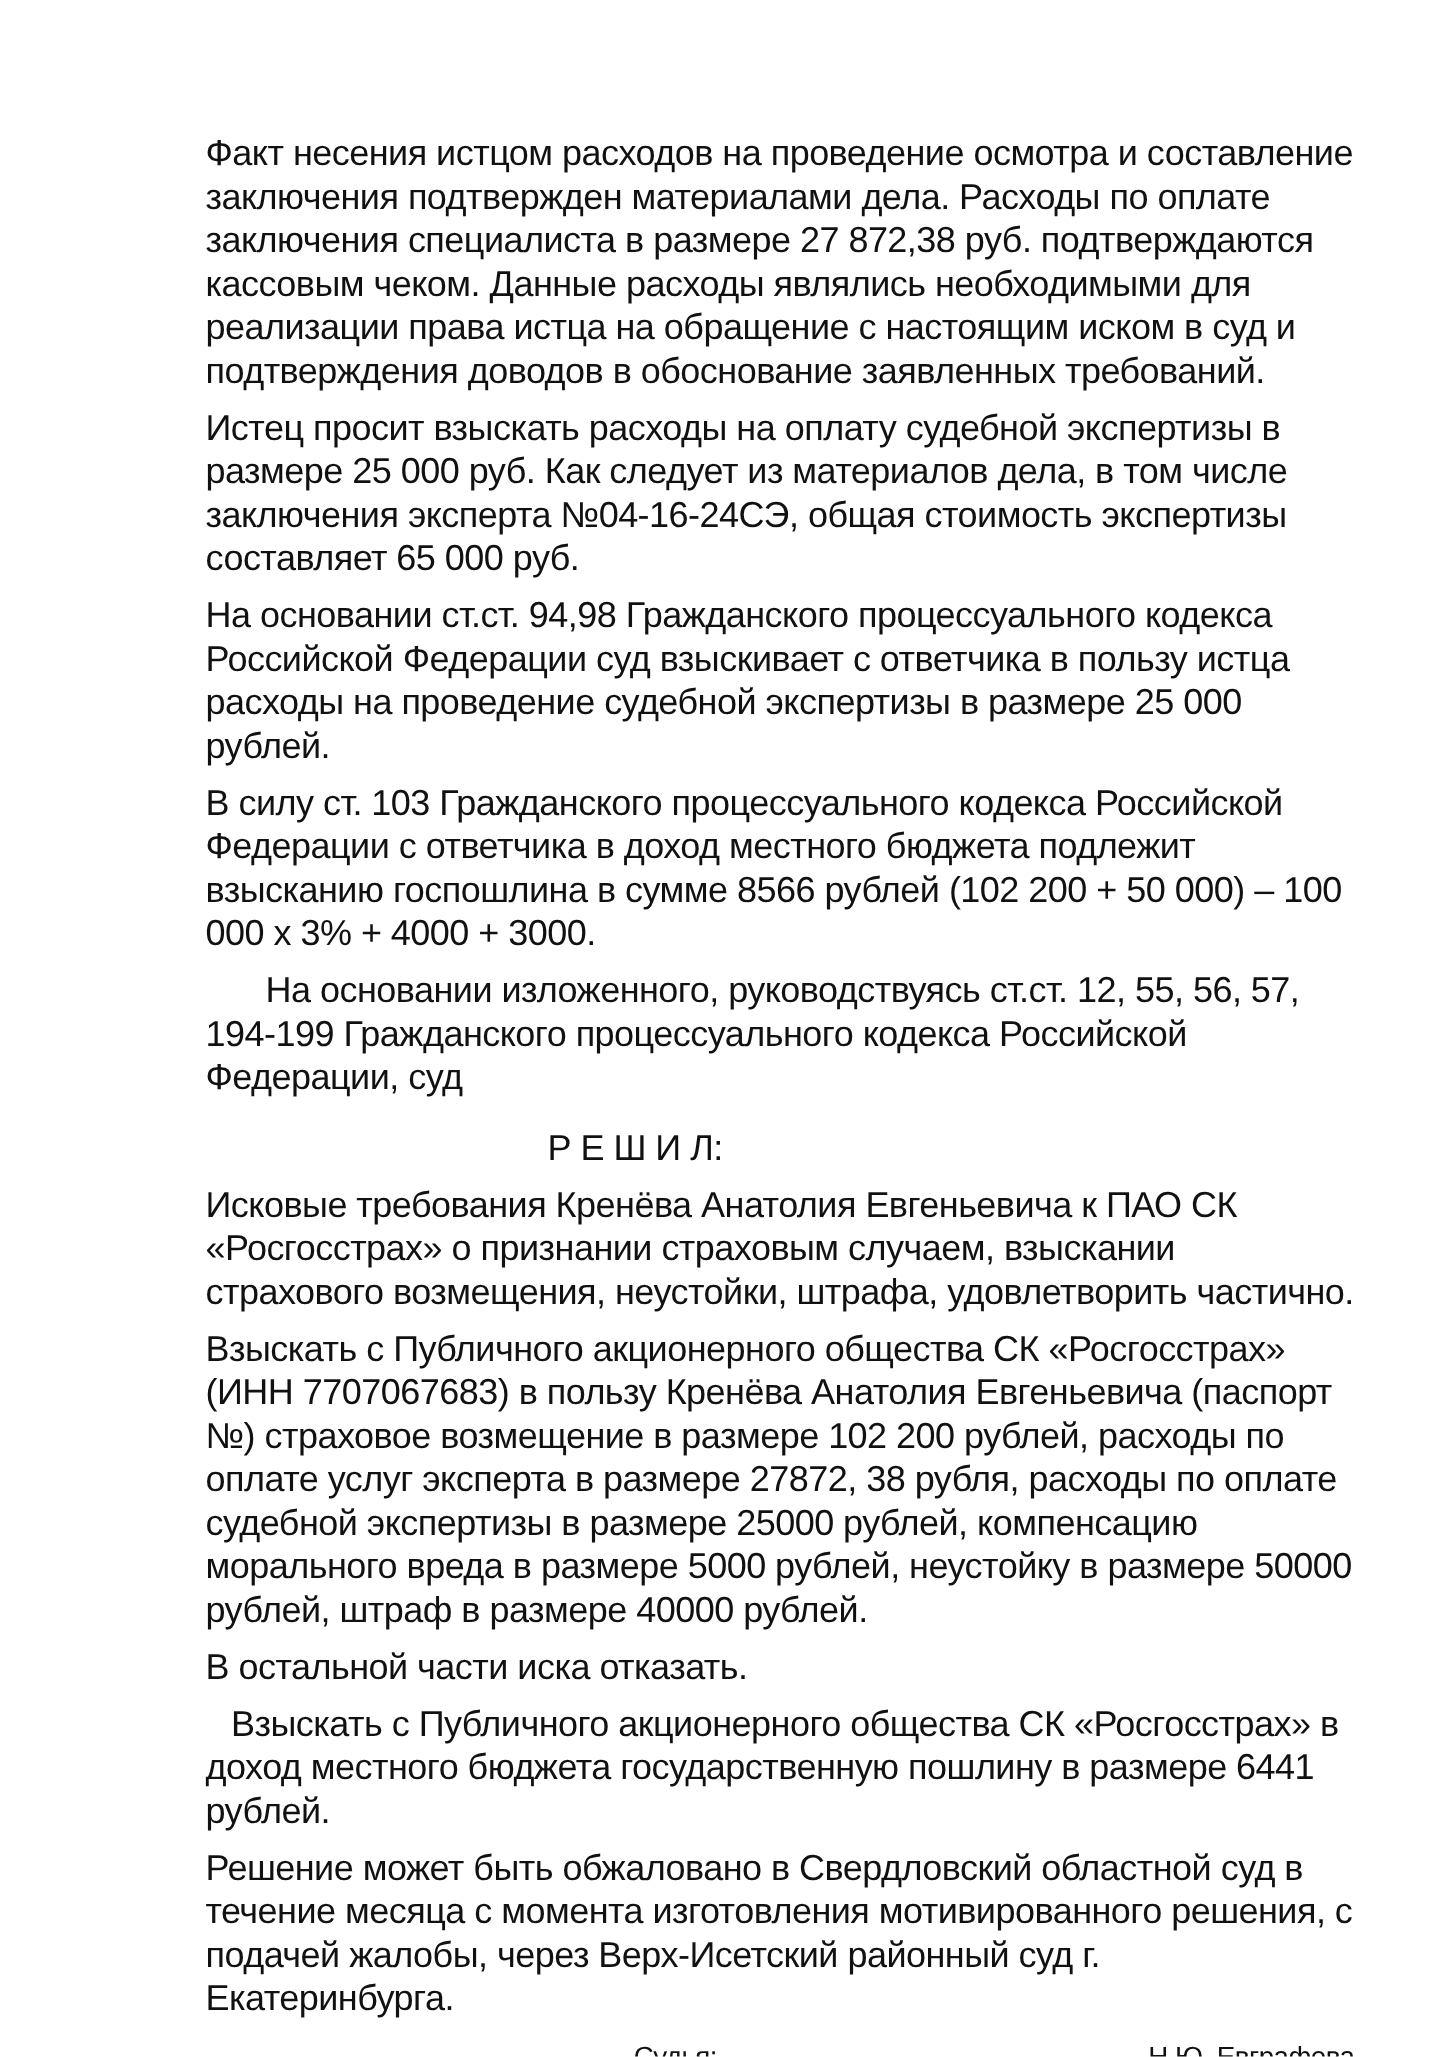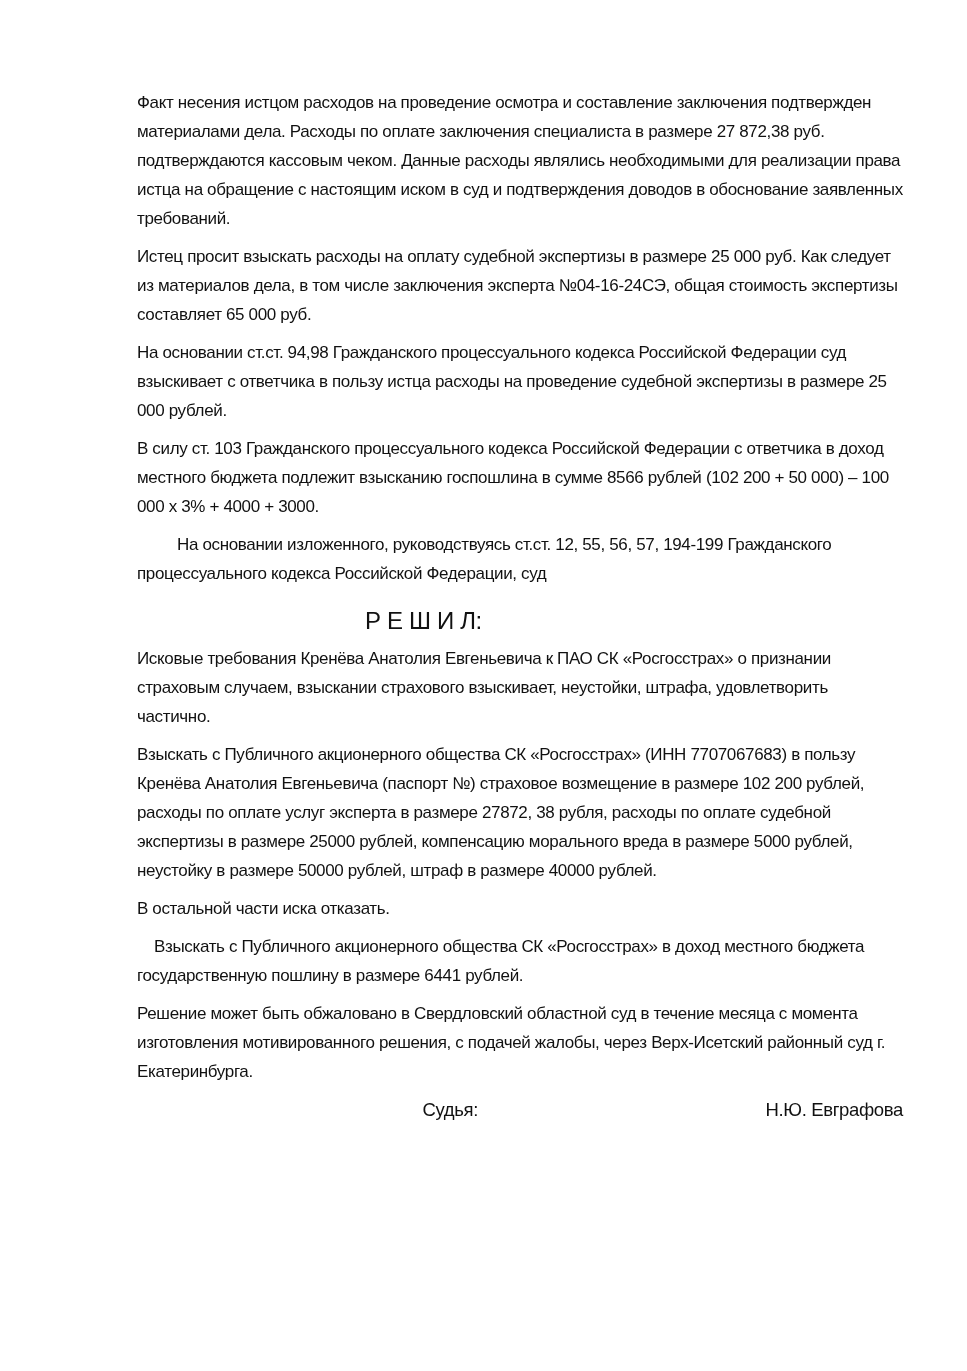--- a/index.html
+++ b/index.html
@@ -15,21 +15,21 @@
     color: #111111;
     overflow: hidden;
   }
   .page {
     position: absolute;
     top: 88px;
     left: 137px;
     width: 766px;
   }
   .para {
-    font-size: 17px;
+    font-size: 24px;
     line-height: 29px;
     letter-spacing: -0.35px;
     margin: 0 0 9px 0;
     text-align: left;
   }
   .para.indent-lg { text-indent: 40px; }
   .para.indent-sm { text-indent: 17px; }
   .resolution-heading {
     font-size: 24px;
     line-height: 29px;
@@ -58,21 +58,21 @@
 
 
   <p class="para">На основании ст.ст. 94,98 Гражданского процессуального кодекса Российской Федерации суд взыскивает с ответчика в пользу истца расходы на проведение судебной экспертизы в размере 25 000 рублей.</p>
 
   <p class="para">В силу ст. 103 Гражданского процессуального кодекса Российской Федерации с ответчика в доход местного бюджета подлежит взысканию госпошлина в сумме 8566 рублей (102 200 + 50 000) – 100 000 х 3% + 4000 + 3000.</p>
 
   <p class="para indent-lg">На основании изложенного, руководствуясь ст.ст. 12, 55, 56, 57, 194-199 Гражданского процессуального кодекса Российской Федерации, суд</p>
 
   <p class="resolution-heading">Р Е Ш И Л:</p>
 
-  <p class="para">Исковые требования Кренёва Анатолия Евгеньевича к ПАО СК «Росгосстрах» о признании страховым случаем, взыскании страхового взыскивает, неустойки, штрафа, удовлетворить частично.</p>
+  <p class="para">Исковые требования Кренёва Анатолия Евгеньевича к ПАО СК «Росгосстрах» о признании страховым случаем, взыскании страхового возмещения, неустойки, штрафа, удовлетворить частично.</p>
 
   <p class="para">Взыскать с Публичного акционерного общества СК «Росгосстрах» (ИНН 7707067683) в пользу Кренёва Анатолия Евгеньевича (паспорт №) страховое возмещение в размере 102 200 рублей, расходы по оплате услуг эксперта в размере 27872, 38 рубля, расходы по оплате судебной экспертизы в размере 25000 рублей, компенсацию морального вреда в размере 5000 рублей, неустойку в размере 50000 рублей, штраф в размере 40000 рублей.</p>
 
   <p class="para">В остальной части иска отказать.</p>
 
   <p class="para indent-sm">Взыскать с Публичного акционерного общества СК «Росгосстрах» в доход местного бюджета государственную пошлину в размере 6441 рублей.</p>
 
   <p class="para">Решение может быть обжаловано в Свердловский областной суд в течение месяца с момента изготовления мотивированного решения, с подачей жалобы, через Верх-Исетский районный суд г. Екатеринбурга.</p>
 
   <div class="signature-row">

